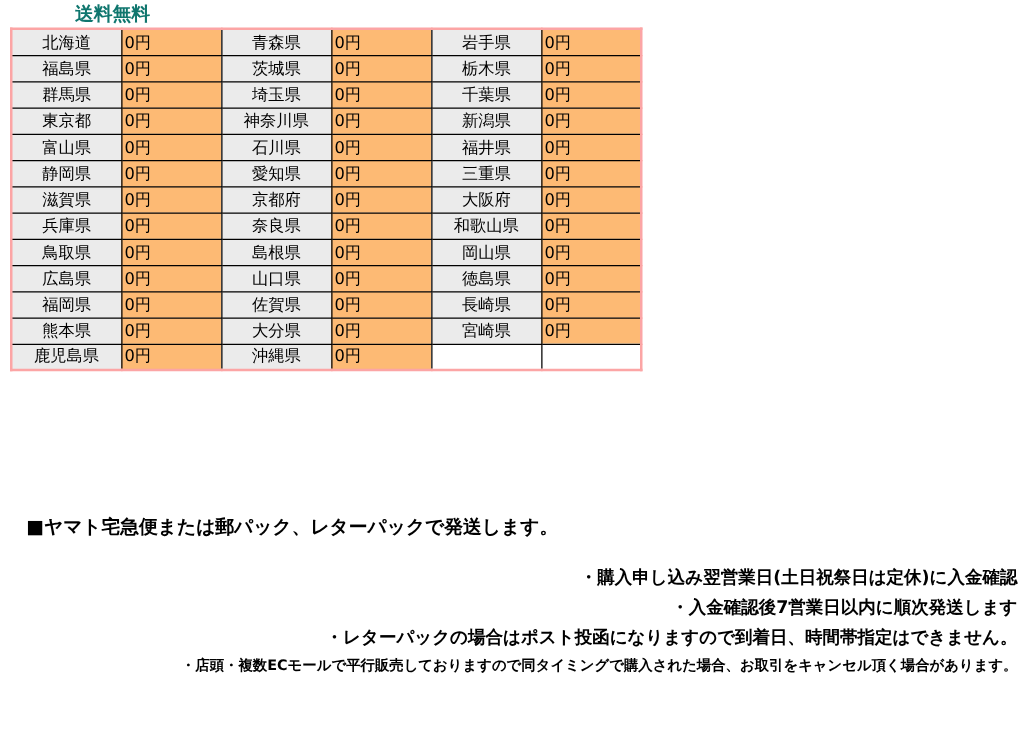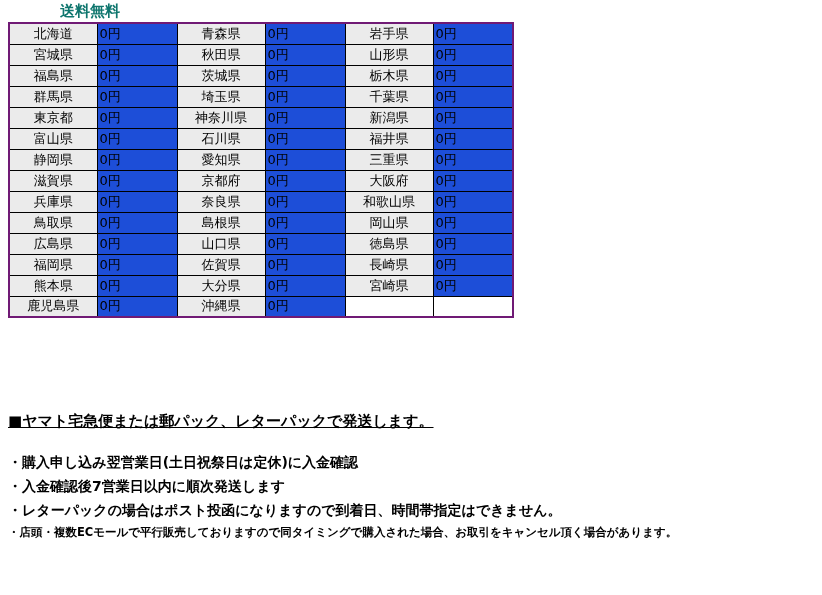--- a/index.html
+++ b/index.html
@@ -31,70 +31,70 @@
     white-space: nowrap;
   }
   .fee-table-wrap {
     position: absolute;
     left: 8px;
     top: 22px;
   }
   table.fee-table {
     border-collapse: collapse;
     table-layout: fixed;
-    border: 2px solid #701a75;
+    border: 2px solid #fca5a5;
   }
   table.fee-table td {
     border: 1px solid #000000;
     height: 21px;
     font-size: 13px;
     padding: 0 2px;
     box-sizing: border-box;
   }
   td.pref {
     width: 88px;
     text-align: center;
     background: #ebebeb;
     font-weight: normal;
   }
   td.price {
     width: 80px;
     text-align: left;
     padding-left: 6px;
-    background: #1d4ed8;
+    background: #fdba74;
   }
   td.empty {
     width: 88px;
     background: #ffffff;
   }
   td.empty-price {
     width: 80px;
     background: #ffffff;
   }
   .notes {
     position: absolute;
     left: 8px;
     top: 412px;
     width: 806px;
   }
   .note-heading {
     font-size: 15px;
     font-weight: bold;
     color: #000000;
-    margin: 0 0 22px 0;
+    margin: 0 0 22px 13px;
     white-space: nowrap;
-    text-decoration: underline;
   }
   .note-line {
     font-size: 14px;
     font-weight: bold;
     color: #000000;
     margin: 0 0 5px 0;
     white-space: nowrap;
     line-height: 1.35;
+    text-align: right;
   }
   .note-line.red {
     color: #d11a1a;
   }
   .note-line.small {
     font-size: 11.5px;
     margin-top: 0;
   }
 </style>
 </head>
@@ -106,28 +106,20 @@
 
   <div class="fee-table-wrap">
     <table class="fee-table">
       <tbody>
         <tr>
           <td class="pref">北海道</td>
           <td class="price">0円</td>
           <td class="pref">青森県</td>
           <td class="price">0円</td>
           <td class="pref">岩手県</td>
-          <td class="price">0円</td>
-        </tr>
-        <tr>
-          <td class="pref">宮城県</td>
-          <td class="price">0円</td>
-          <td class="pref">秋田県</td>
-          <td class="price">0円</td>
-          <td class="pref">山形県</td>
           <td class="price">0円</td>
         </tr>
         <tr>
           <td class="pref">福島県</td>
           <td class="price">0円</td>
           <td class="pref">茨城県</td>
           <td class="price">0円</td>
           <td class="pref">栃木県</td>
           <td class="price">0円</td>
         </tr>

